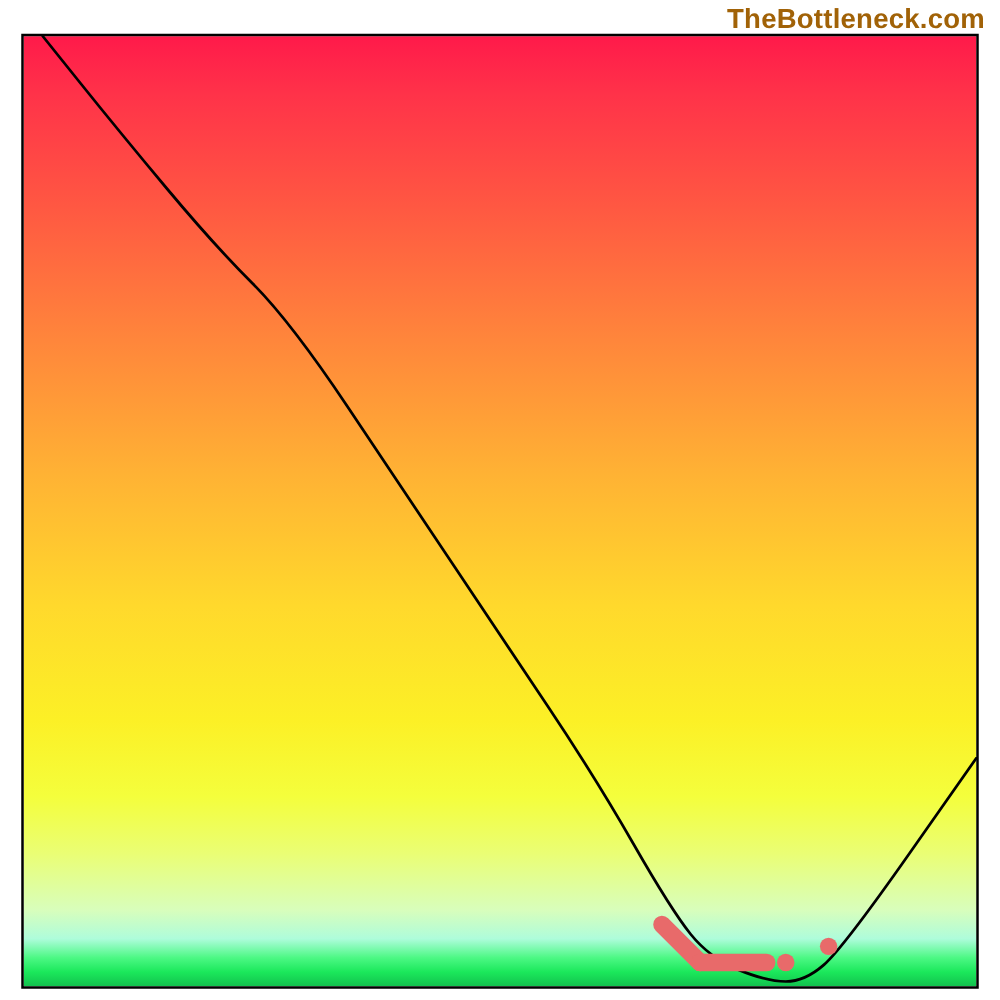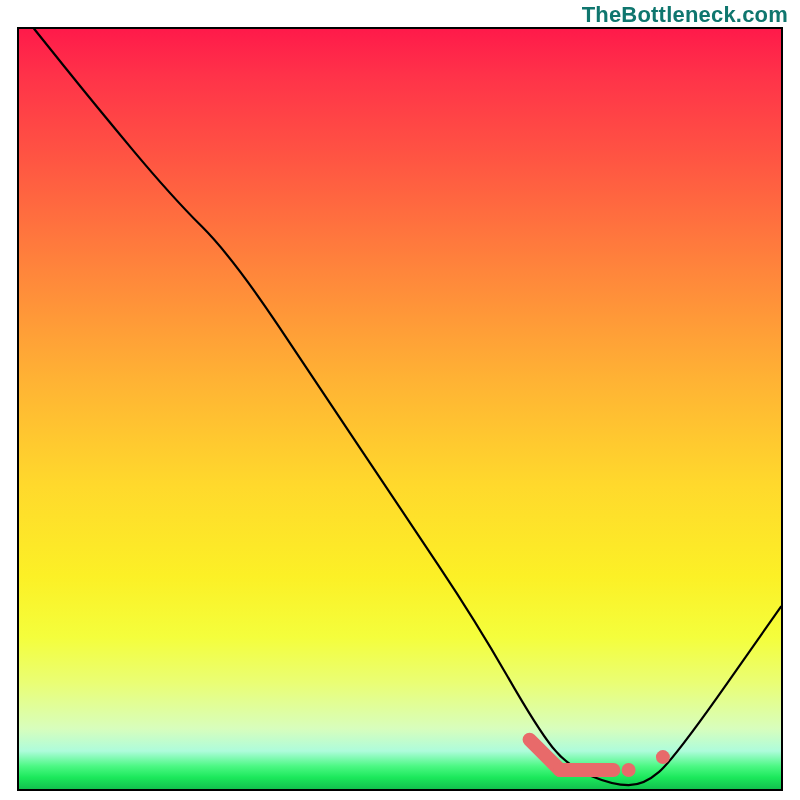--- a/index.html
+++ b/index.html
@@ -10,21 +10,21 @@
     height: 800px;
     background: #fff;
   }
   .attribution {
     position: absolute;
     top: 2px;
     right: 12px;
     font-family: Arial, Helvetica, sans-serif;
     font-size: 22px;
     font-weight: 700;
-    color: #0f766e;
+    color: #a16207;
     letter-spacing: 0.2px;
   }
   .plot-box {
     position: absolute;
     left: 17px;
     top: 27px;
     width: 766px;
     height: 764px;
     border: 2px solid #000;
     background: linear-gradient(

